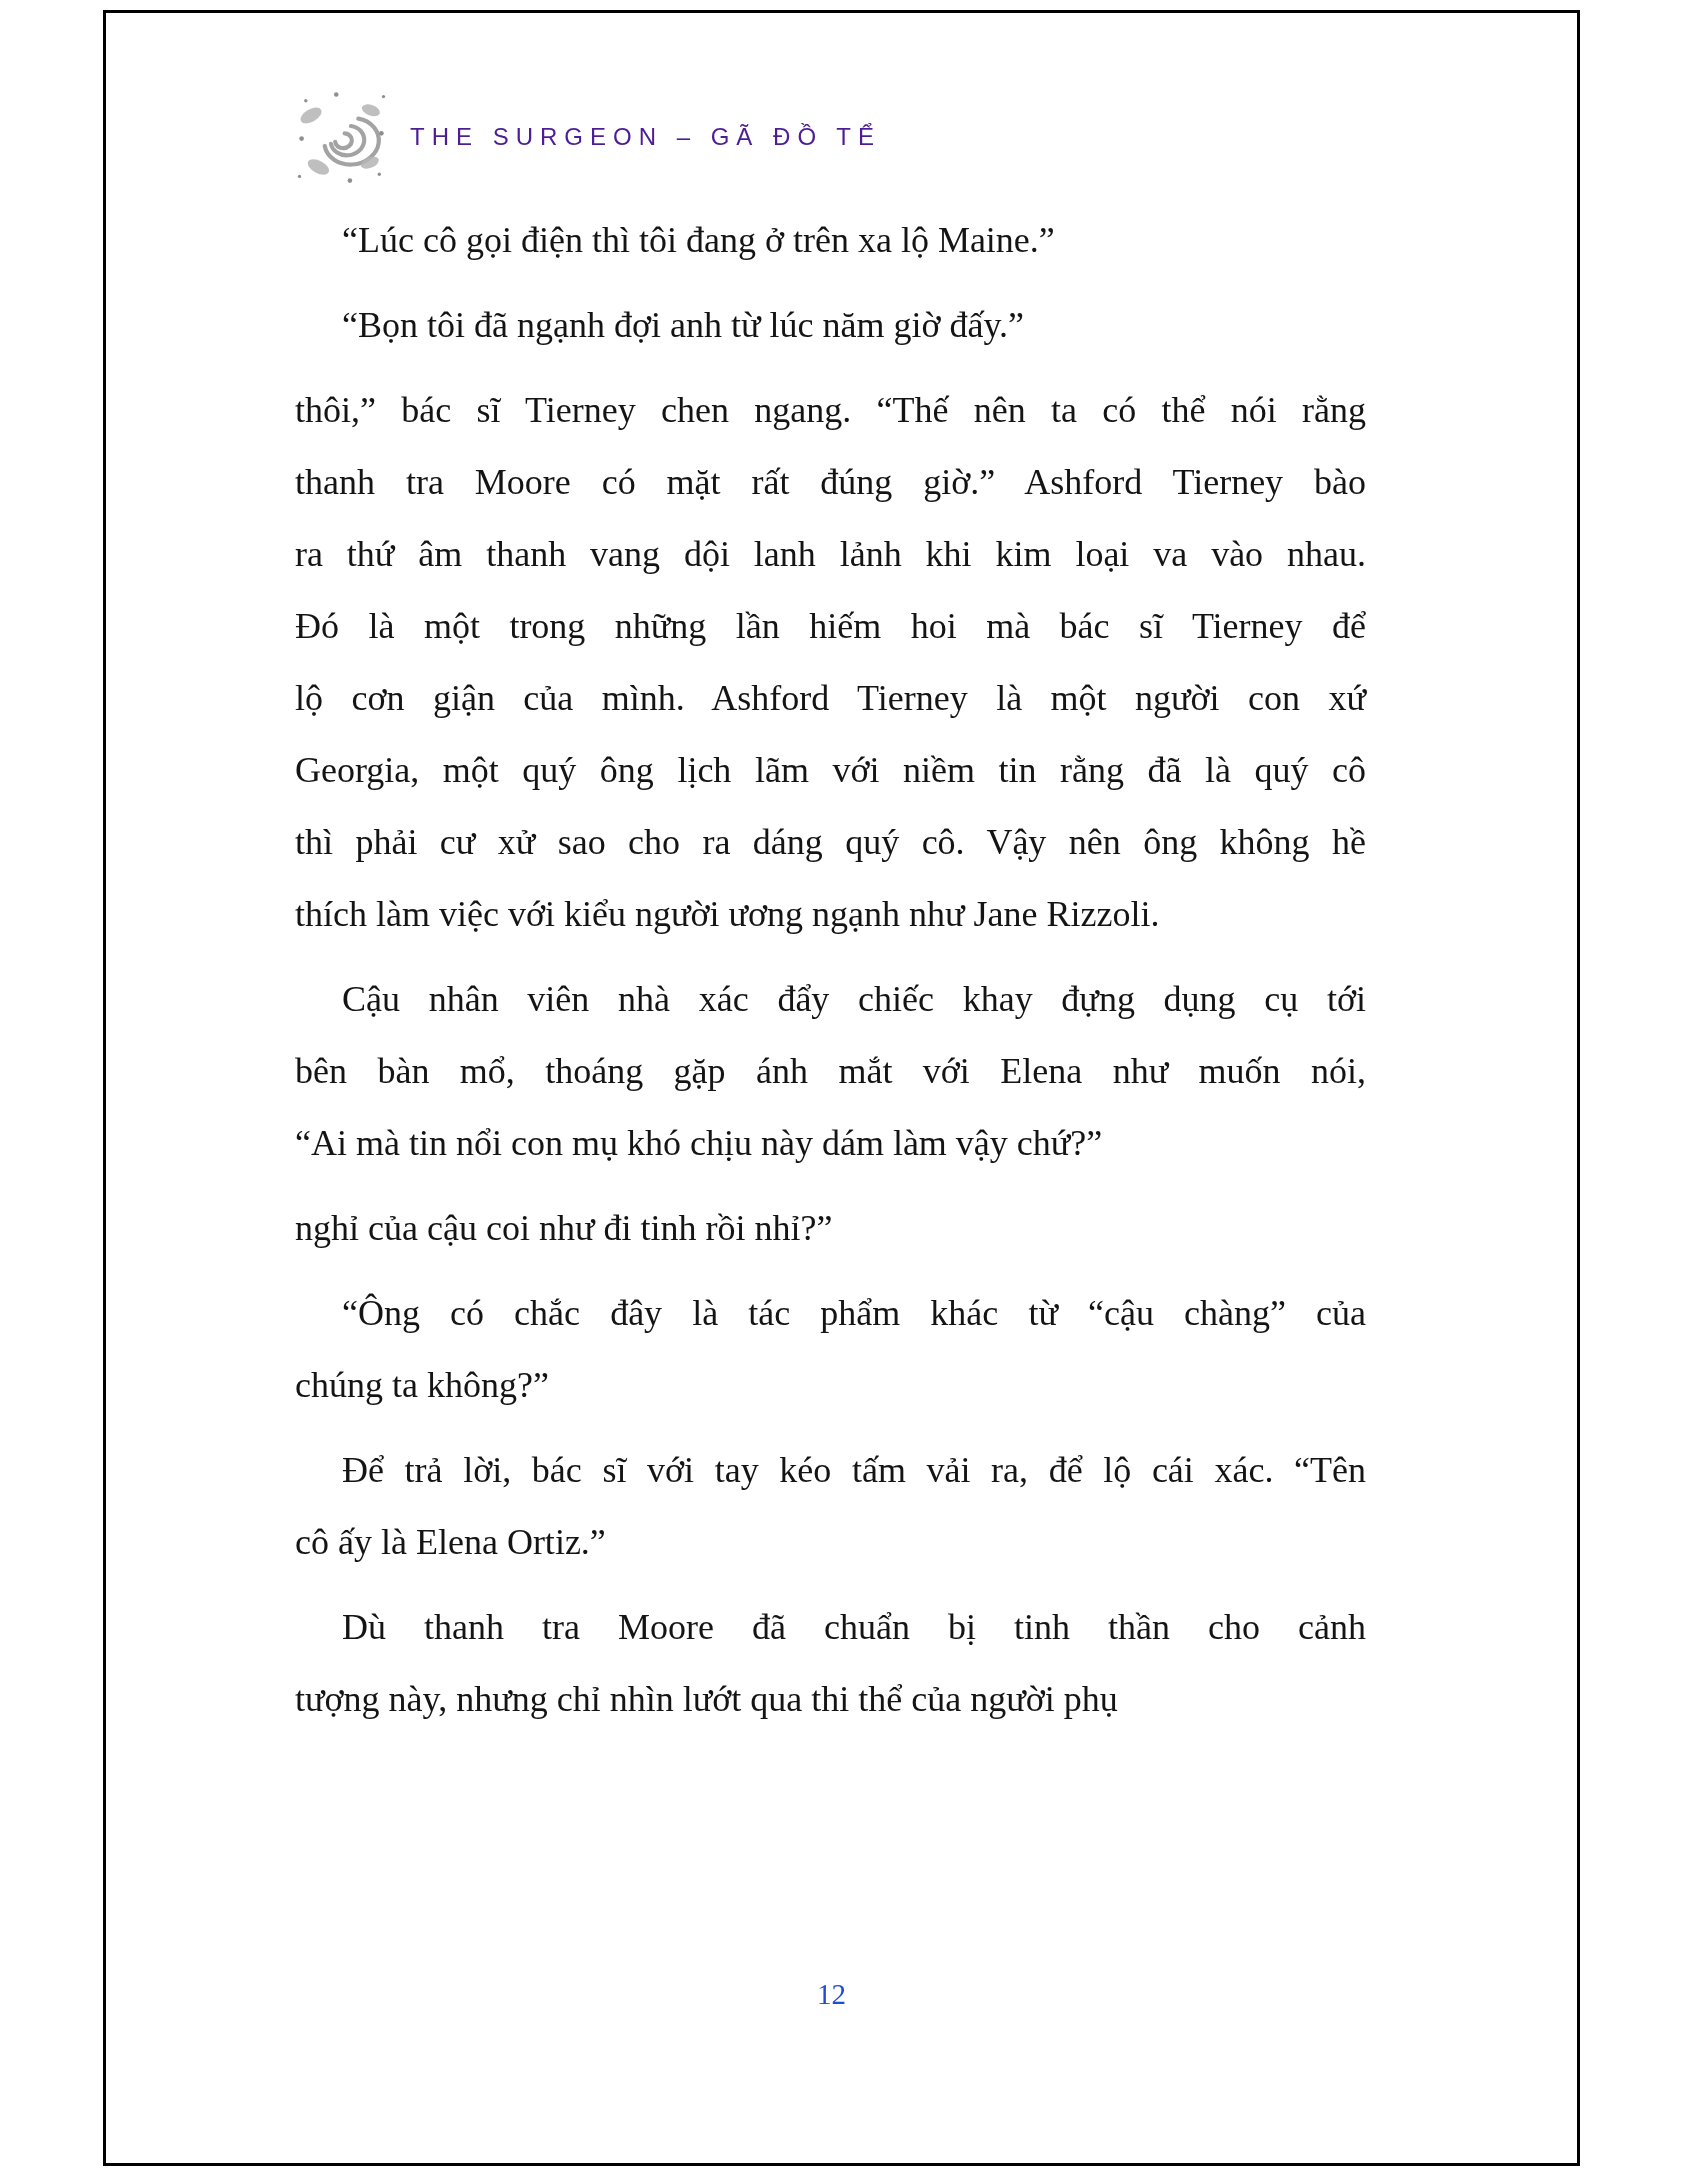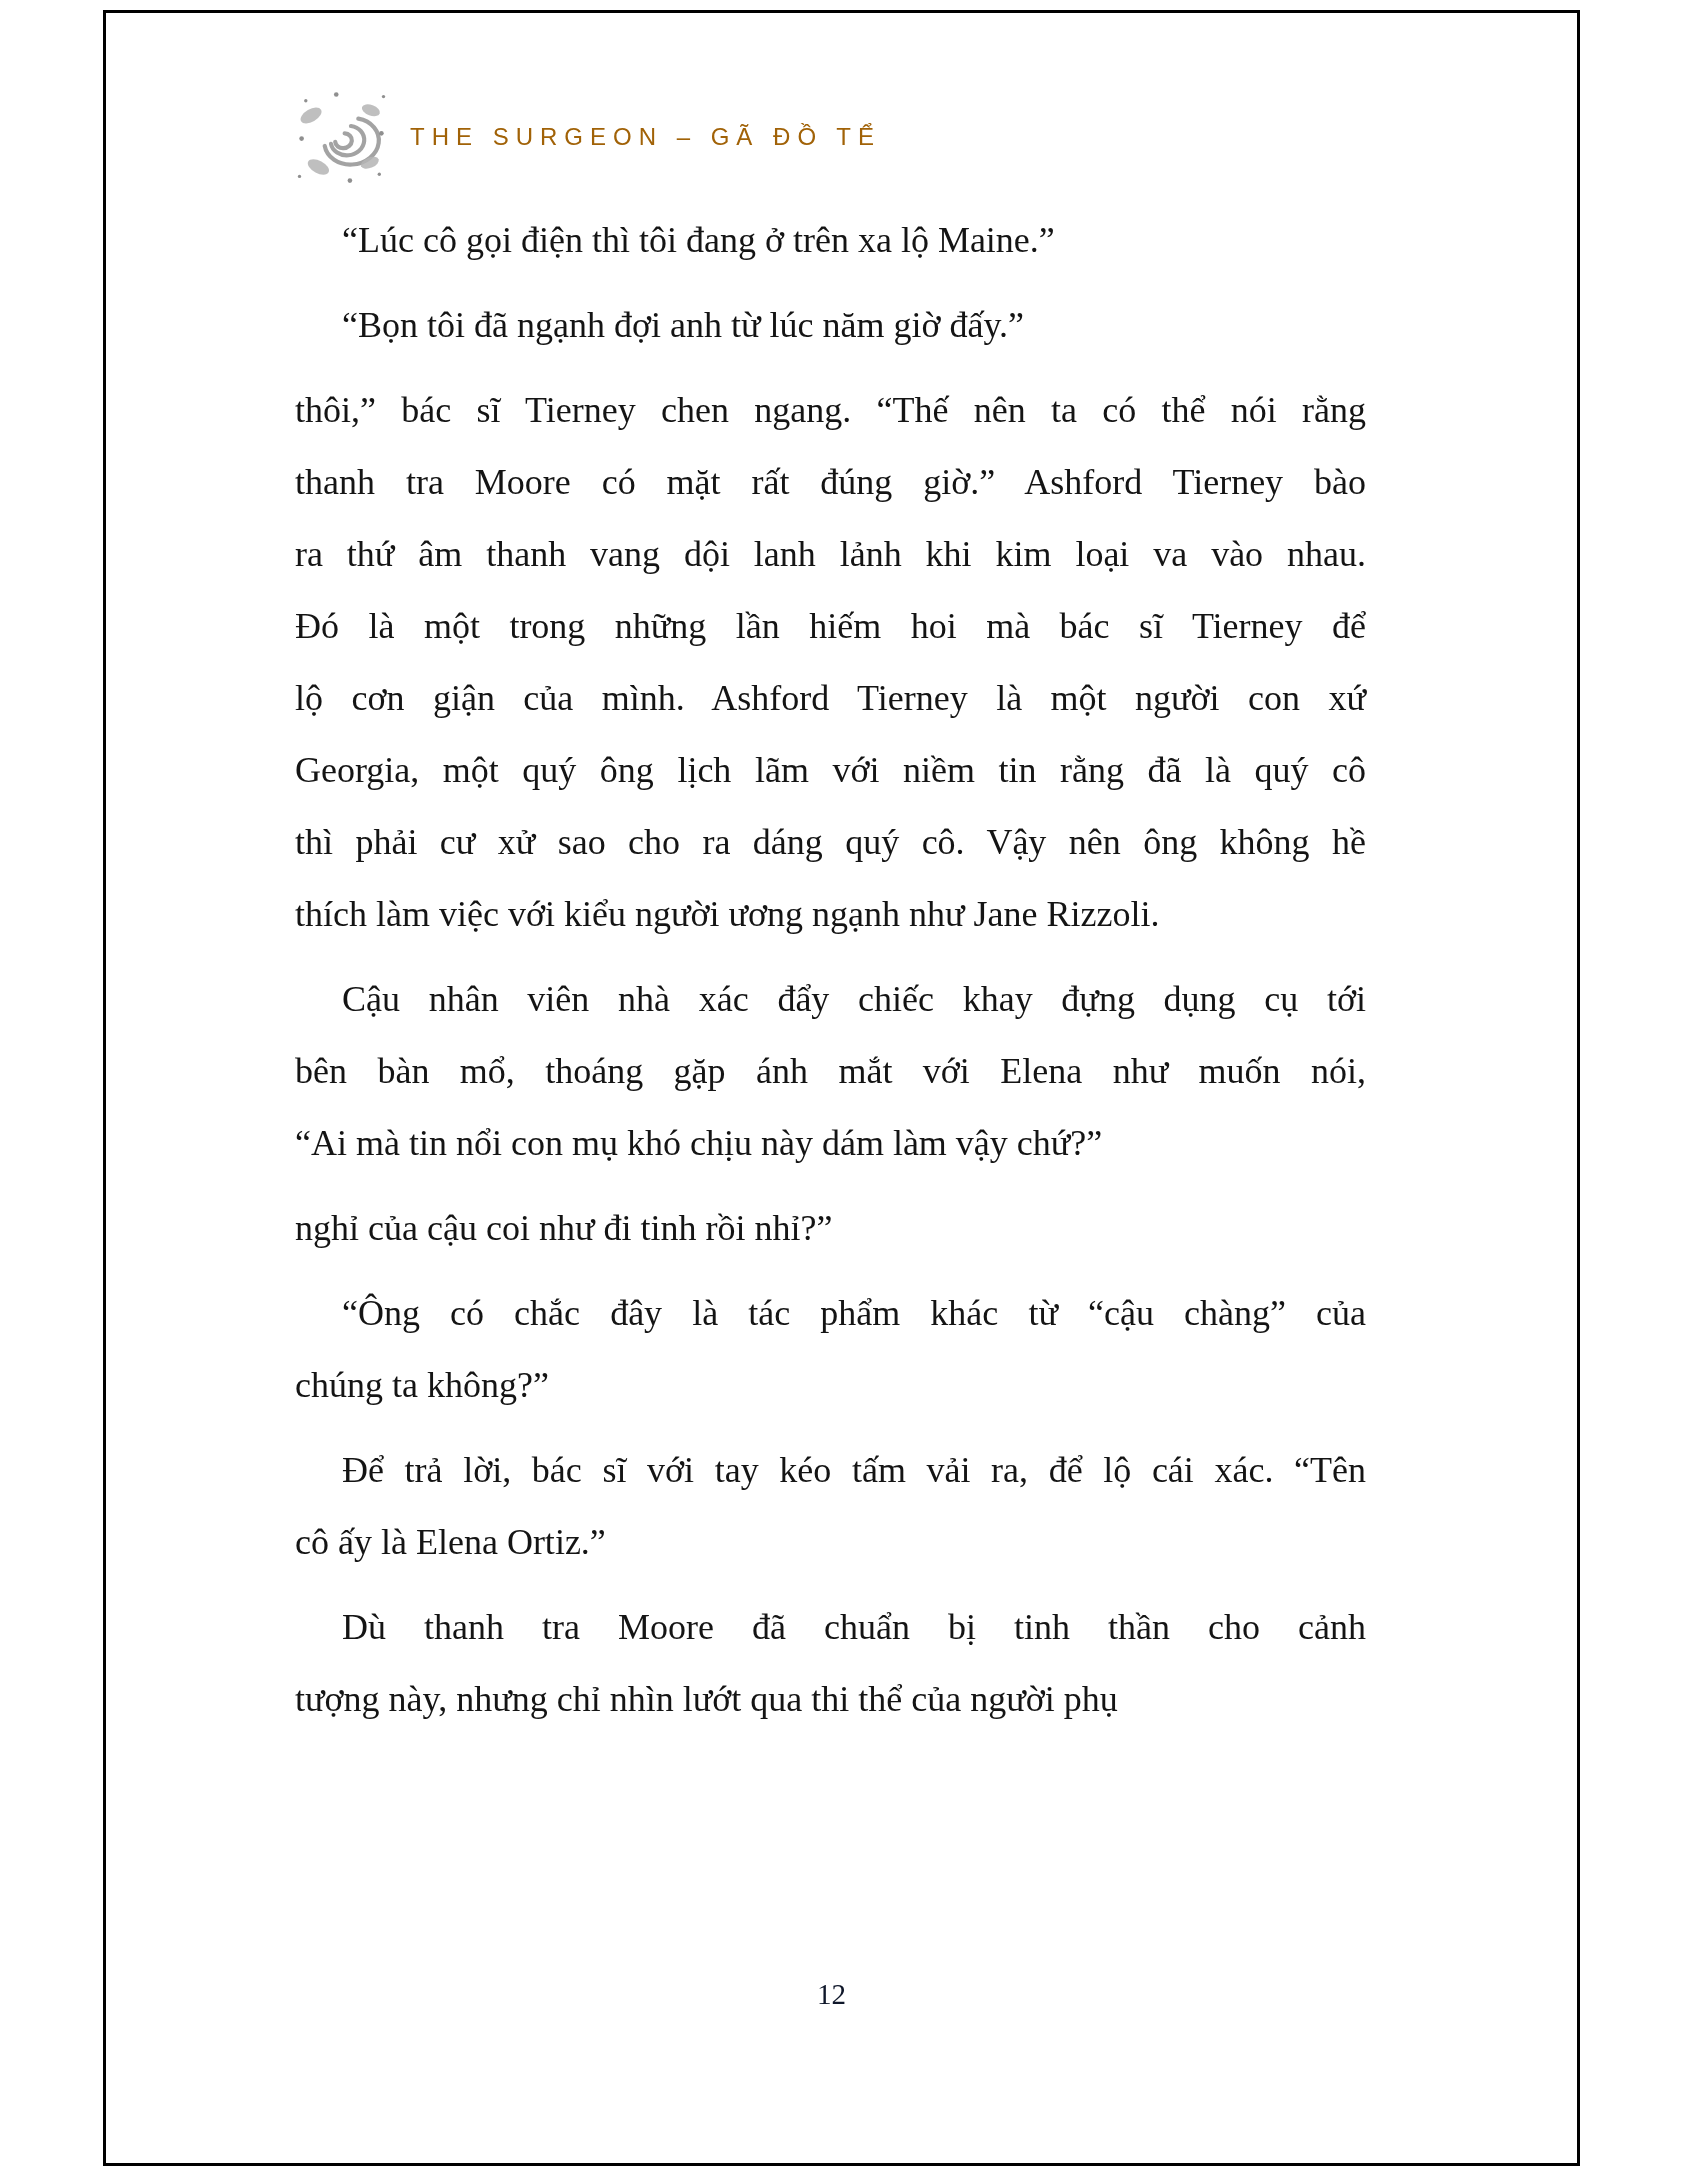--- a/index.html
+++ b/index.html
@@ -25,21 +25,21 @@
     display: flex;
     align-items: center;
     gap: 16px;
   }
   .logo { width: 105px; height: 105px; flex: 0 0 auto; }
   .header-title {
     font-family: "Liberation Sans", "DejaVu Sans", sans-serif;
     font-size: 24px;
     font-weight: 500;
     letter-spacing: 7px;
-    color: #a16207;
+    color: #4c1d95;
     white-space: nowrap;
   }
   .text-block {
     position: absolute;
     left: 295px;
     top: 204px;
     width: 1071px;
     font-size: 36px;
     line-height: 72px;
   }
@@ -47,21 +47,21 @@
   .line { text-align: justify; text-align-last: justify; }
   .line.last { text-align-last: left; }
   .line.first { text-indent: 47px; }
   .page-number {
     position: absolute;
     top: 1978px;
     left: 0;
     width: 1663px;
     text-align: center;
     font-size: 29px;
-    color: #0f172a;
+    color: #1d4ed8;
   }
 </style>
 </head>
 <body>
 
 <div class="page">
 
   <div class="frame"></div>
 
   <div class="header">

